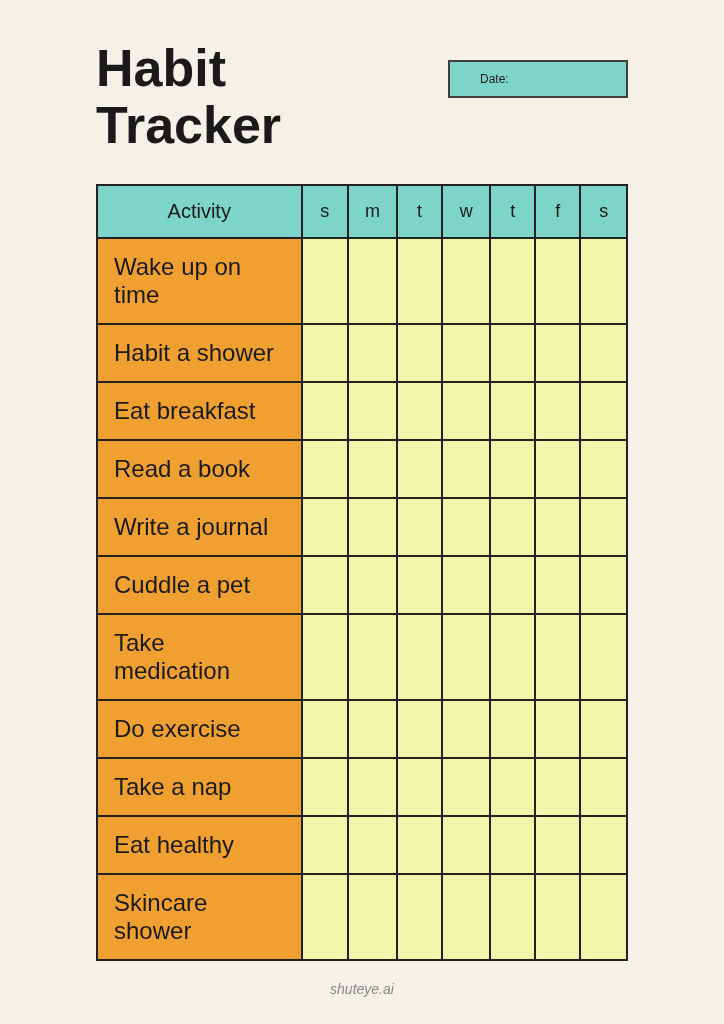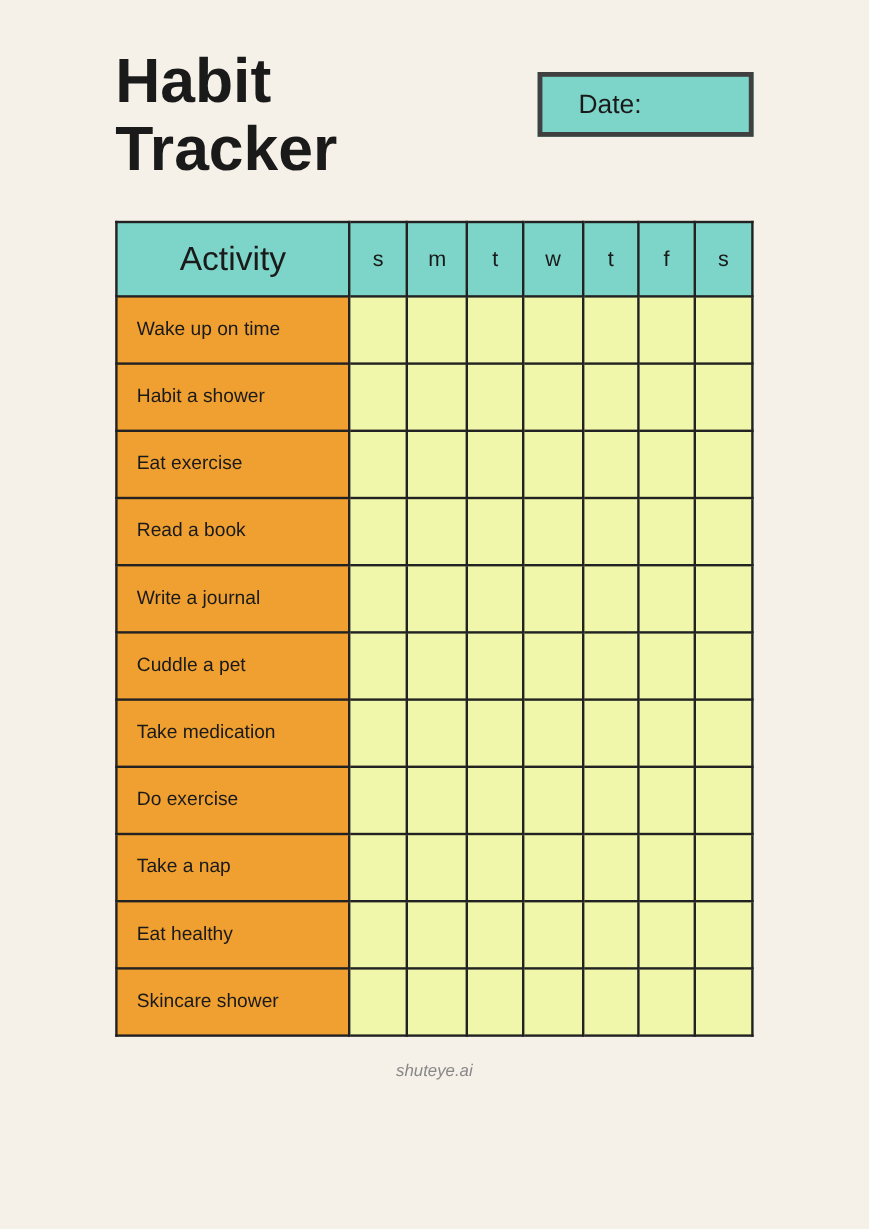--- a/index.html
+++ b/index.html
@@ -29,24 +29,24 @@
     }
 
     .title {
       font-size: 52px;
       font-weight: 900;
       color: #1a1a1a;
       line-height: 1.1;
     }
 
     .date-box {
-      border: 4px solid #404040;
+      border: 2px solid #404040;
       background-color: #7dd4c8;
       padding: 10px 30px;
-      font-size: 22px;
+      font-size: 12px;
       color: #1a1a1a;
       margin-top: 20px;
       min-width: 180px;
       text-align: left;
     }
 
     .tracker-table {
       width: 100%;
       border-collapse: collapse;
     }
@@ -61,32 +61,32 @@
       background-color: #7dd4c8;
       text-align: center;
       font-size: 18px;
       font-weight: 500;
       color: #1a1a1a;
       padding: 14px 6px;
     }
 
     .header-row th.activity-header {
       width: 240px;
-      font-size: 28px;
+      font-size: 20px;
     }
 
     .header-row th.day-header {
       width: 62px;
     }
 
     
     .activity-row td.activity-cell {
       background-color: #f0a030;
       color: #1a1a1a;
-      font-size: 16px;
+      font-size: 24px;
       font-weight: 500;
       padding: 14px 16px;
       width: 240px;
     }
 
     .activity-row td.check-cell {
       background-color: #f0f7aa;
       width: 62px;
       height: 56px;
     }
@@ -141,21 +141,21 @@
           <td class="activity-cell">Habit a shower</td>
           <td class="check-cell"></td>
           <td class="check-cell"></td>
           <td class="check-cell"></td>
           <td class="check-cell"></td>
           <td class="check-cell"></td>
           <td class="check-cell"></td>
           <td class="check-cell"></td>
         </tr>
         <tr class="activity-row">
-          <td class="activity-cell">Eat exercise</td>
+          <td class="activity-cell">Eat breakfast</td>
           <td class="check-cell"></td>
           <td class="check-cell"></td>
           <td class="check-cell"></td>
           <td class="check-cell"></td>
           <td class="check-cell"></td>
           <td class="check-cell"></td>
           <td class="check-cell"></td>
         </tr>
         <tr class="activity-row">
           <td class="activity-cell">Read a book</td>

